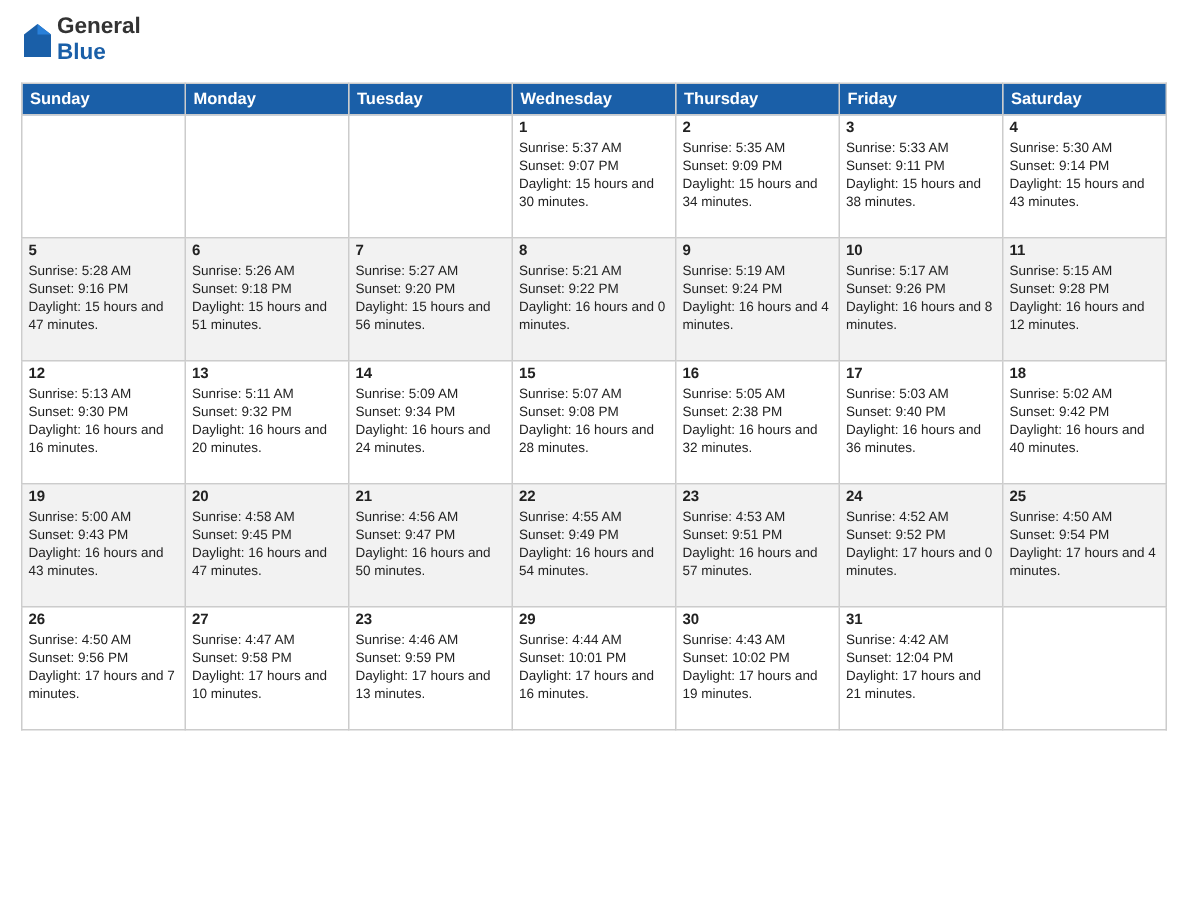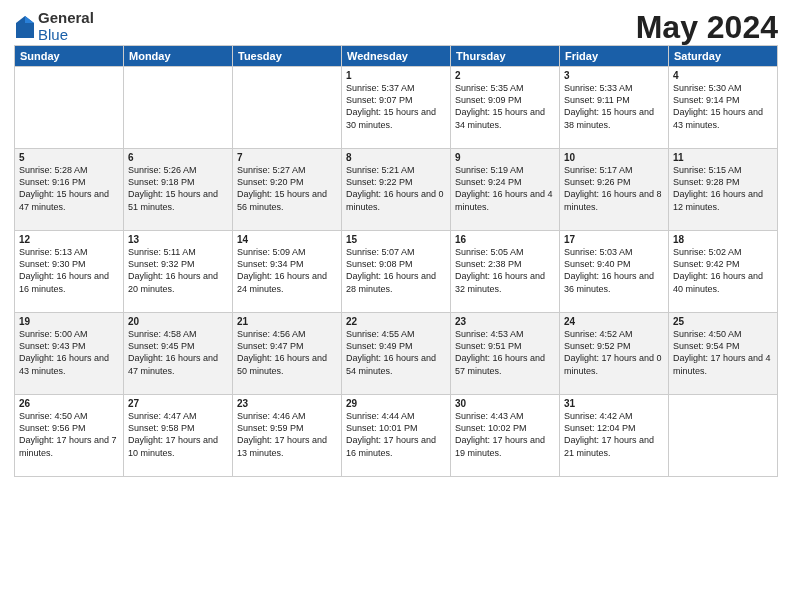--- a/index.html
+++ b/index.html
@@ -13,39 +13,39 @@
     .page {
       width: 792px;
       height: 612px;
       padding: 10px 14px;
       background: #fff;
     }
     .header {
       display: flex;
       justify-content: space-between;
       align-items: flex-start;
-      margin-bottom: 0;
+      margin-bottom: 12px;
     }
     .logo {
       display: flex;
       align-items: center;
     }
     .logo-text {
       display: flex;
       flex-direction: column;
       line-height: 1.1;
     }
     .logo-general {
       font-size: 15px;
       font-weight: bold;
       color: #333;
     }
     .logo-blue {
       font-size: 15px;
-      font-weight: normal;
+      font-weight: bold;
       color: #1a5fa8;
     }
     .logo-icon {
       width: 18px;
       height: 22px;
       margin-left: 2px;
       margin-right: 4px;
     }
     .title-block {
       text-align: right;
@@ -109,21 +109,20 @@
       <svg class="logo-icon" viewBox="0 0 18 22" fill="none" xmlns="http://www.w3.org/2000/svg">
         <polygon points="9,0 18,7 18,22 0,22 0,7" fill="#1a5fa8"></polygon>
         <polygon points="9,0 18,7 9,7" fill="#2980d9"></polygon>
       </svg>
       <div class="logo-text">
         <span class="logo-general">General</span>
         <span class="logo-blue">Blue</span>
       </div>
     </div>
     <div class="title-block">
-      <div class="month-year">May 2024</div>
     </div>
   </div>
 
   <table>
     <thead>
       <tr>
         <th>Sunday</th>
         <th>Monday</th>
         <th>Tuesday</th>
         <th>Wednesday</th>

